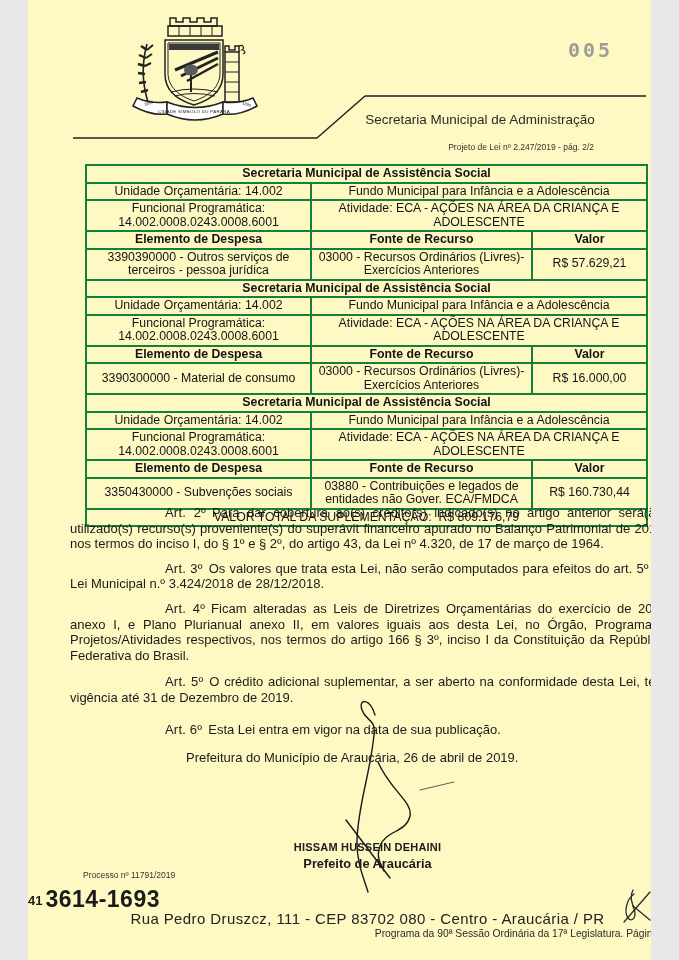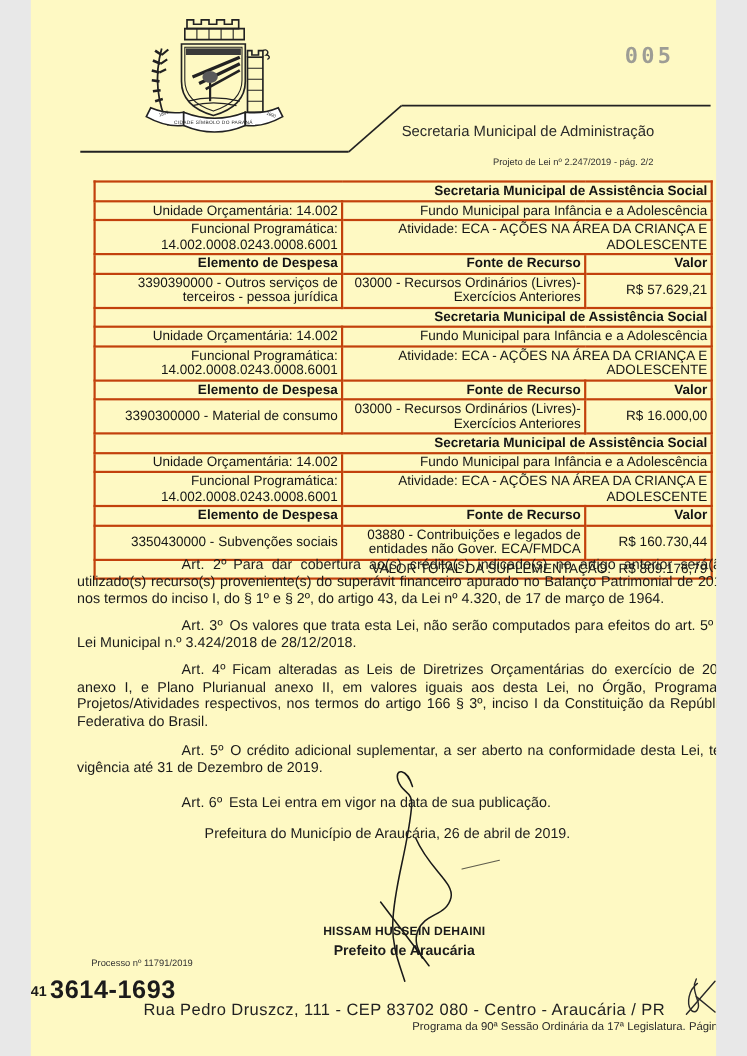--- a/index.html
+++ b/index.html
@@ -30,21 +30,21 @@
     position:absolute; top:142px; right:57px;
     font-size:8.5px; color:#333;
   }
   
   .budget-table{
     position:absolute; left:57px; top:164px; width:561px;
     border-collapse:collapse; table-layout:fixed;
     font-size:12.3px; line-height:13.5px; color:#141414;
   }
   .budget-table td, .budget-table th{
-    border:2px solid #c2410c; padding:1px 3px; text-align:right;
+    border:2px solid #15803d; padding:1px 3px; text-align:center;
     vertical-align:middle; font-weight:normal;
   }
   .budget-table .b{ font-weight:normal; }
   .r-sec td{ font-weight:bold; height:16px; }
   .r-uni td{ height:16px; }
   .r-func td{ height:29px; }
   .r-head th{ font-weight:bold; height:16px; }
   .r-data td{ height:29px; }
   .r-total td{ font-weight:normal; height:17px; }
   

